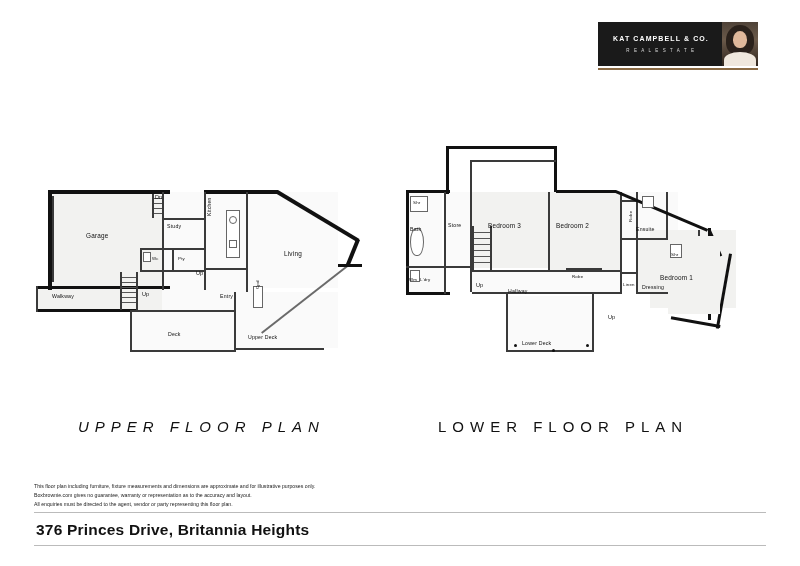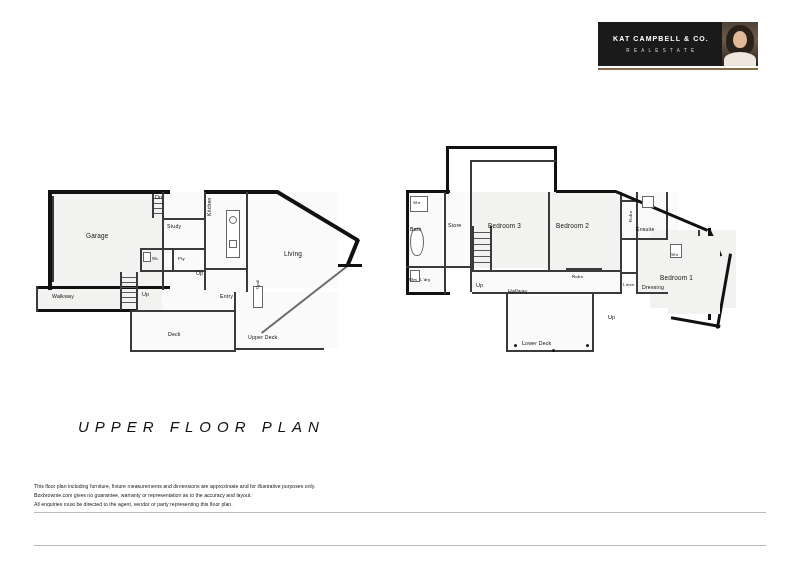--- a/index.html
+++ b/index.html
@@ -395,22 +395,24 @@
     <div class="rlabel sm" style="left:128px;top:288px;">Hallway</div>
     <div class="rlabel xs" style="left:40px;top:277px;">L'dry</div>
     <div class="rlabel xs" style="left:29px;top:277px;">Wm</div>
     <div class="rlabel sm" style="left:142px;top:340px;">Lower Deck</div>
 
     <div class="arrow" style="left:96px;top:282px;">Up</div>
     <div class="arrow" style="left:228px;top:314px;">Up</div>
   </div>
 
   <div class="plan-title" id="upper-title">UPPER FLOOR PLAN</div>
+  <div class="plan-title" id="lower-title">LOWER FLOOR PLAN</div>
 
   <div class="disclaimer">
     <div>This floor plan including furniture, fixture measurements and dimensions are approximate and for illustrative purposes only.</div>
     <div>Boxbrownie.com gives no guarantee, warranty or representation as to the accuracy and layout.</div>
     <div>All enquiries must be directed to the agent, vendor or party representing this floor plan.</div>
   </div>
   <div class="footer-rule"></div>
+  <div class="address">376 Princes Drive, Britannia Heights</div>
   <div class="footer-rule2"></div>
 
 </div>
 
 </body></html>

